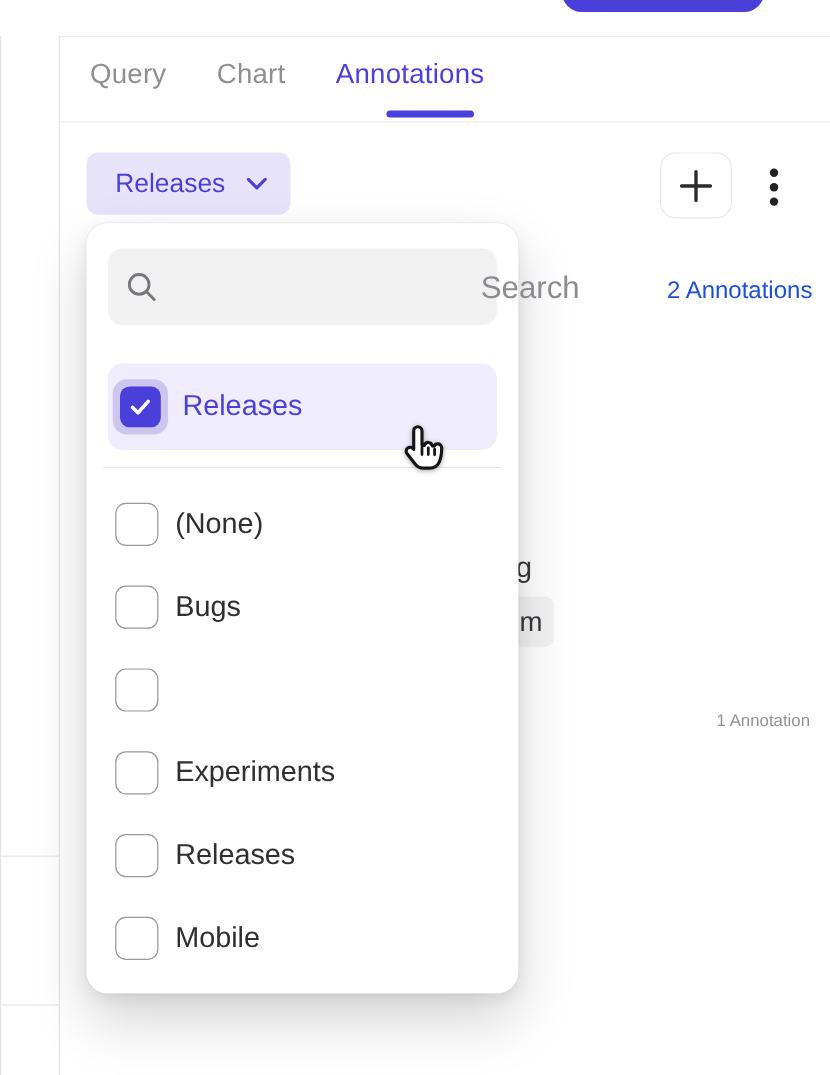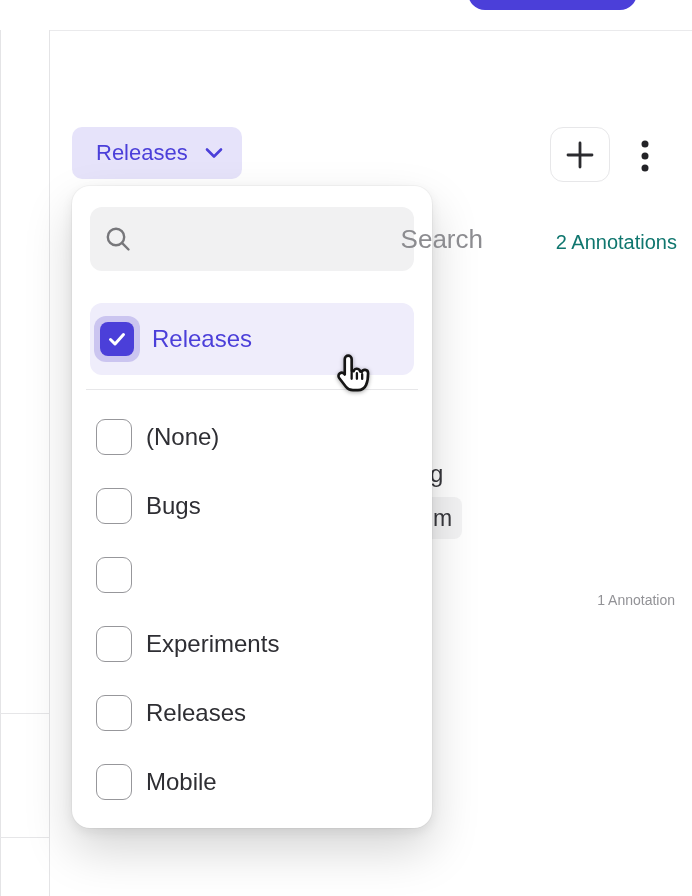--- a/index.html
+++ b/index.html
@@ -33,21 +33,21 @@
                  background:#e6e3fa; border:none; border-radius:10px; cursor:pointer;
                  display:flex; align-items:center; justify-content:space-between; padding:0 19px 0 24px; }
   .filter-pill .lbl { color:#4b3fd9; font-size:22px; font-weight:500; font-family:inherit; }
   .add-btn { position:absolute; left:550px; top:127px; width:60px; height:55px; background:#fff;
              border:1.5px solid #e7e7e9; border-radius:13px; cursor:pointer;
              display:flex; align-items:center; justify-content:center; }
   .kebab-btn { position:absolute; left:630px; top:132px; width:30px; height:48px; background:none; border:none;
                cursor:pointer; display:flex; align-items:center; justify-content:center; }
 
   
-  .count-1 { position:absolute; right:15px; top:231px; font-size:20px; color:#0f766e; }
+  .count-1 { position:absolute; right:15px; top:231px; font-size:20px; color:#1d4ed8; }
   .count-2 { position:absolute; right:17px; top:592px; font-size:14px; color:#929296; }
   .frag-g { position:absolute; left:430px; top:460px; font-size:24px; color:#38383d; z-index:1; }
   .frag-badge { position:absolute; left:424px; top:497px; width:38px; height:42px; background:#f3f3f4;
                 border-radius:0 8px 8px 0; z-index:1; display:flex; align-items:center; padding-left:9px;
                 font-size:23px; color:#38383d; }
 
   
   .panel { position:absolute; left:72px; top:186px; width:360px; height:642px; background:#fff;
            border-radius:18px; z-index:5;
            box-shadow:0 22px 48px rgba(0,0,0,.17), 0 4px 12px rgba(0,0,0,.07), 0 0 0 1px rgba(0,0,0,.03); }
@@ -80,20 +80,28 @@
 <body>
 
 <div class="screen">
 
   <div class="top-primary-btn"></div>
   <div class="top-border"></div>
   <div class="left-strip"></div>
   <div class="strip-divider-1"></div>
   <div class="strip-divider-2"></div>
 
+  <div class="tabbar">
+    <div class="tabs">
+      <button class="tab">Query</button>
+      <button class="tab">Chart</button>
+      <button class="tab active">Annotations</button>
+    </div>
+    <div class="tab-underline"></div>
+  </div>
 
   <button class="filter-pill">
     <span class="lbl">Releases</span>
     <span style="display:flex;">
       <svg width="18" height="12" viewBox="0 0 18 12">
           <path d="M2 2.5 L9 9.5 L16 2.5" fill="none" stroke="#4b3fd9" stroke-width="2.6" stroke-linecap="round" stroke-linejoin="round"></path>
         </svg>
     </span>
   </button>
 

